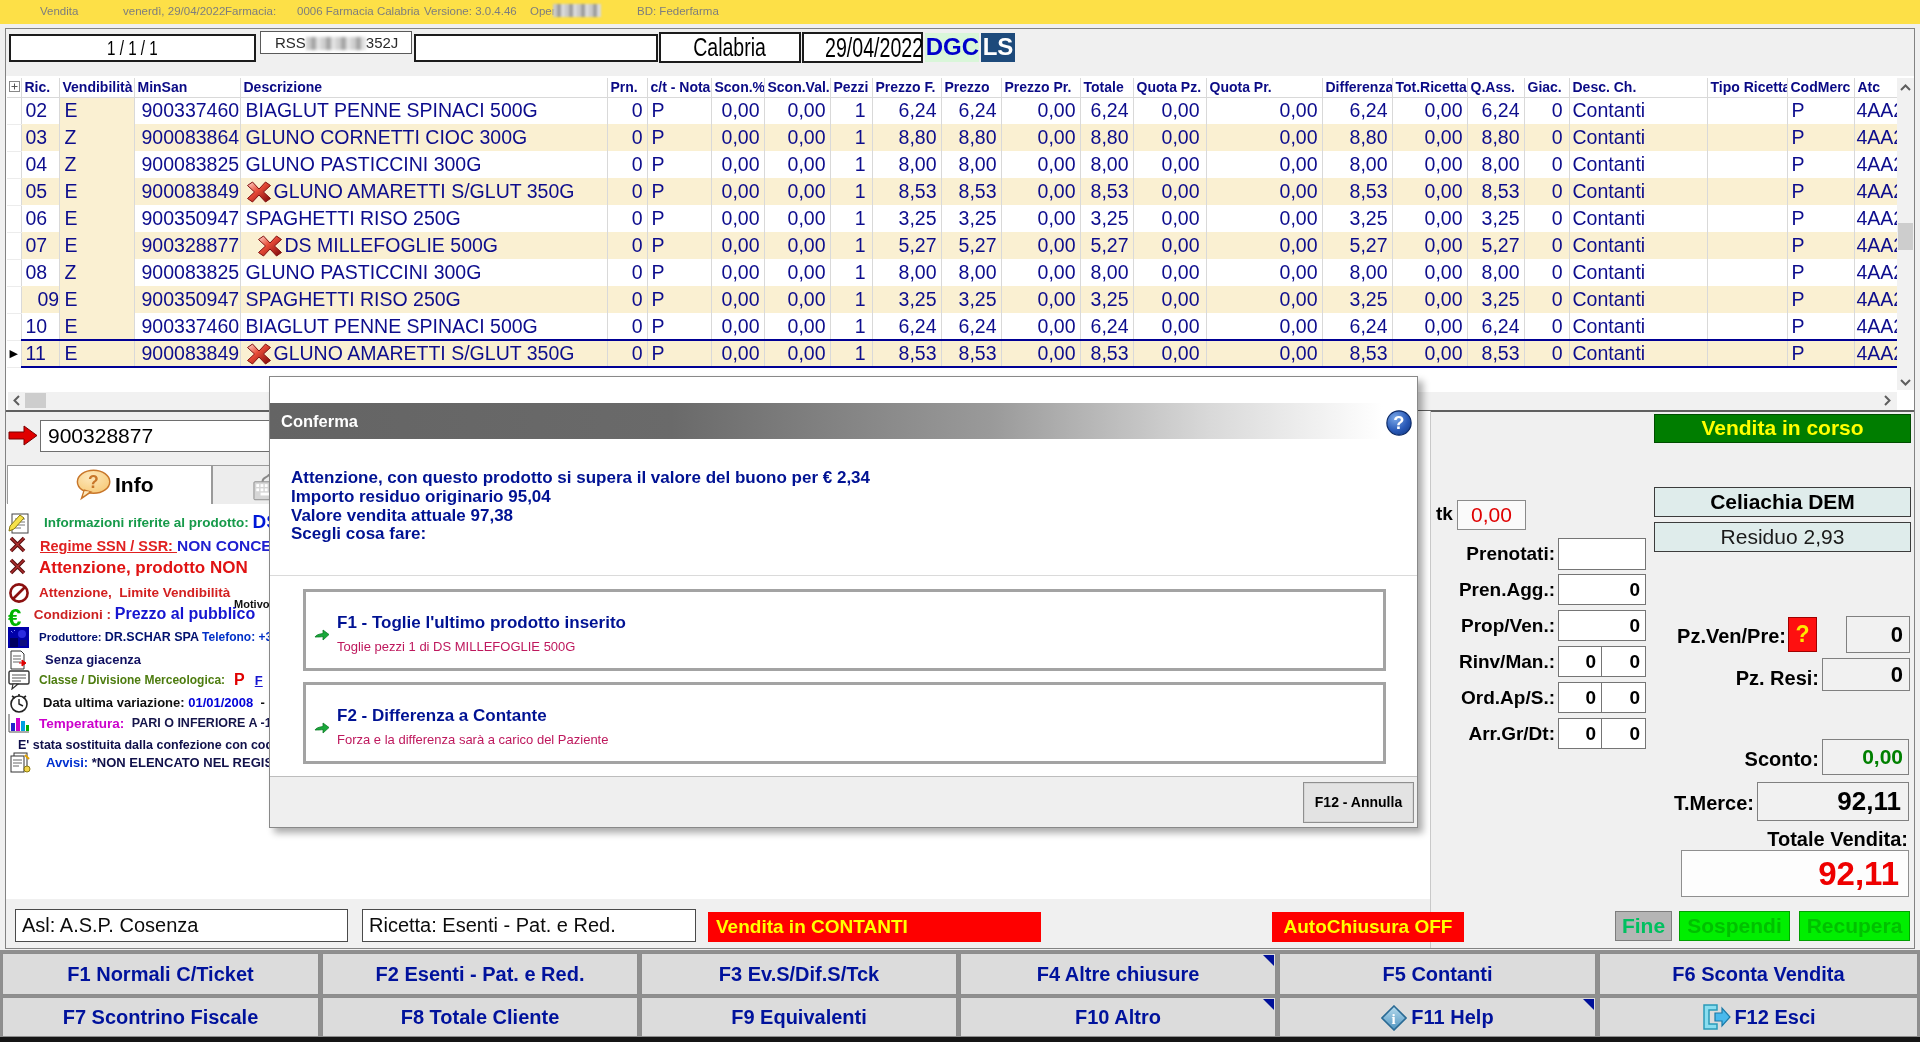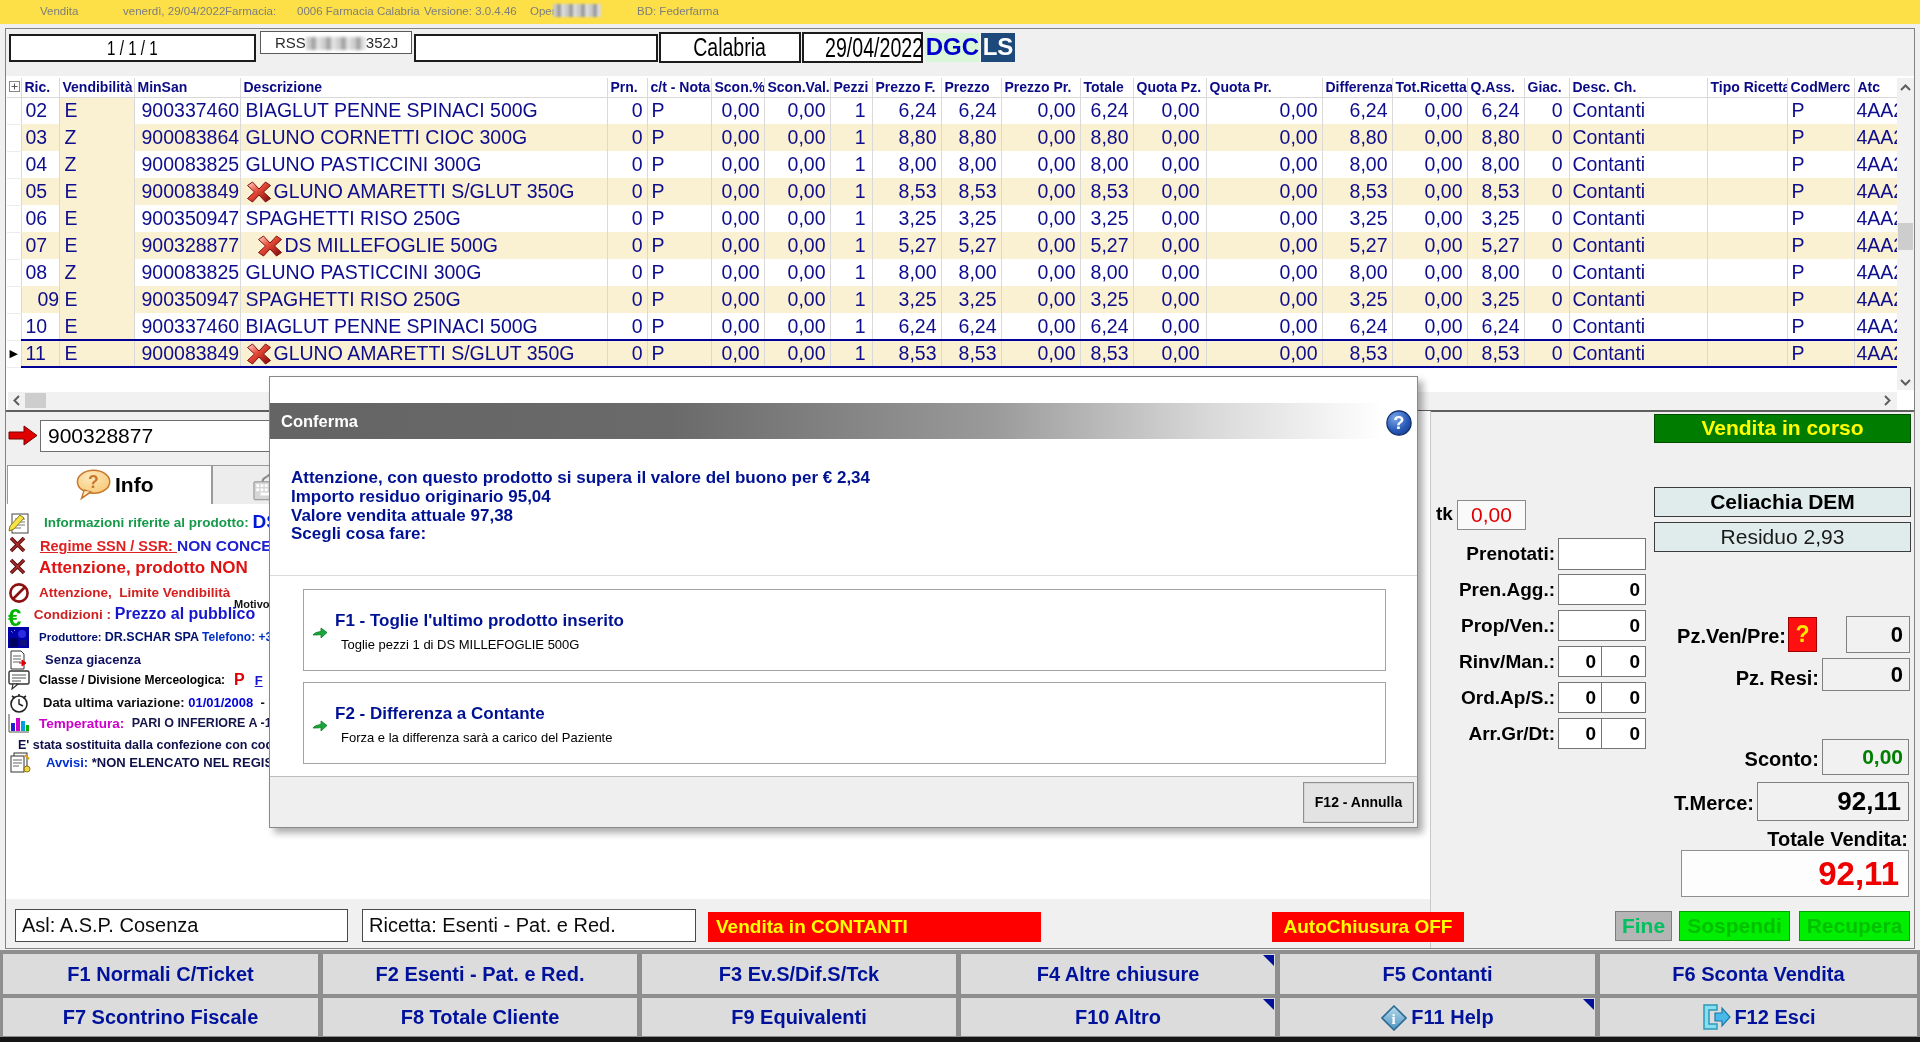--- a/index.html
+++ b/index.html
@@ -42,23 +42,23 @@
 
 .stbox{position:absolute;background:#fff;border:1px solid #4a4a4a;color:#0c0c0c;font-size:19px;}
 .redbox{position:absolute;background:#fe0000;color:#ffff00;font-weight:bold;font-size:19px;}
 
 .fkey{position:absolute;background:#dcdcdc;border:1px solid #8d8d8d;color:#00129c;font-weight:bold;font-size:20px;text-align:center;}
 .tri{position:absolute;width:0;height:0;border-left:11px solid transparent;border-top:11px solid #001099;}
 
 #dlg{left:269px;top:376px;width:1149px;height:452px;background:#fff;border:1px solid #898989;box-shadow:5px 5px 7px rgba(0,0,0,0.33);z-index:50;}
 #dlgtitle{position:absolute;left:0;top:26px;width:1147px;height:36px;background:linear-gradient(to right,#646464 0%,#6a6a6a 35%,#9a9a9a 63%,#d9d9d9 82%,#ffffff 97%);color:#fff;font-weight:bold;font-size:16.5px;line-height:36px;padding-left:11px;}
 .dlgwarn{position:absolute;left:21px;top:92px;color:#001293;font-weight:bold;font-size:17px;line-height:18.8px;}
-.optbox{position:absolute;left:33px;width:1083px;height:82px;border:1px solid #a3a3a3;background:#fff;}
+.optbox{position:absolute;left:33px;width:1083px;height:82px;border:3px solid #a3a3a3;background:#fff;}
 .opttitle{position:absolute;left:31px;color:#001293;font-weight:bold;font-size:17px;}
-.optsub{position:absolute;left:37px;color:#000000;font-size:13px;}
+.optsub{position:absolute;left:31px;color:#be185d;font-size:13px;}
 #dlgfoot{position:absolute;left:0;top:399px;width:1147px;height:51px;background:#efefef;border-top:1px solid #bdbdbd;}
 #annulla{position:absolute;left:1033px;top:5px;width:111px;height:41px;background:#e3e3e3;border:1px solid #8f8f8f;box-shadow:inset 0 0 0 1px #d6d6d6;color:#000;font-weight:bold;font-size:14px;text-align:center;line-height:39px;}
 </style>
 </head>
 <body>
 
 <div class="abs" id="topbar">
 <span style="left:40px;">Vendita</span>
 <span style="left:123px;">venerdì, 29/04/2022</span>
 <span style="left:225px;">Farmacia:</span>
@@ -604,21 +604,21 @@
           <path d="M11 14 h6 M14 11 l4 3 -4 3 z" fill="#e00000" stroke="#e00000"></path>
         </svg></span>
       <span style="color:#101060;font-size:13px;margin-left:37px;">Senza giacenza</span>
     </div>
 <div class="iline" style="left:8px;top:669px;height:22px;display:flex;align-items:center;">
       <span class="ic" style="top:1px;"><svg width="22" height="20" viewBox="0 0 22 20">
           <rect x="1" y="1" width="20" height="13" rx="1.5" fill="#fff" stroke="#333" stroke-width="1.4"></rect>
           <path d="M5 14 L4 19 L10 14 Z" fill="#fff" stroke="#333" stroke-width="1.2"></path>
           <path d="M4 5 h14 M4 8 h14 M4 11 h9" stroke="#555"></path>
         </svg></span>
-      <span style="color:#000000;font-size:12px;margin-left:31px;">Classe / Divisione Merceologica:</span>
+      <span style="color:#4d7c0f;font-size:12px;margin-left:31px;">Classe / Divisione Merceologica:</span>
       <span style="color:#e00000;font-size:16px;margin-left:9px;">P</span>
       <span style="color:#1515d0;font-size:13px;margin-left:10px;"><u>F</u></span>
     </div>
 <div class="iline" style="left:8px;top:691px;height:22px;display:flex;align-items:center;">
       <span class="ic" style="top:1px;"><svg width="22" height="22" viewBox="0 0 22 22">
           <circle cx="11" cy="12" r="8" fill="#fff" stroke="#222" stroke-width="1.6"></circle>
           <path d="M11 7 v5 l4 2" stroke="#222" stroke-width="1.4" fill="none"></path>
           <path d="M4 4 L7 6 M18 4 L15 6 M11 2 v2" stroke="#222" stroke-width="1.6"></path>
         </svg></span>
       <span style="color:#101010;font-size:13px;margin-left:35px;">Data ultima variazione: </span>

